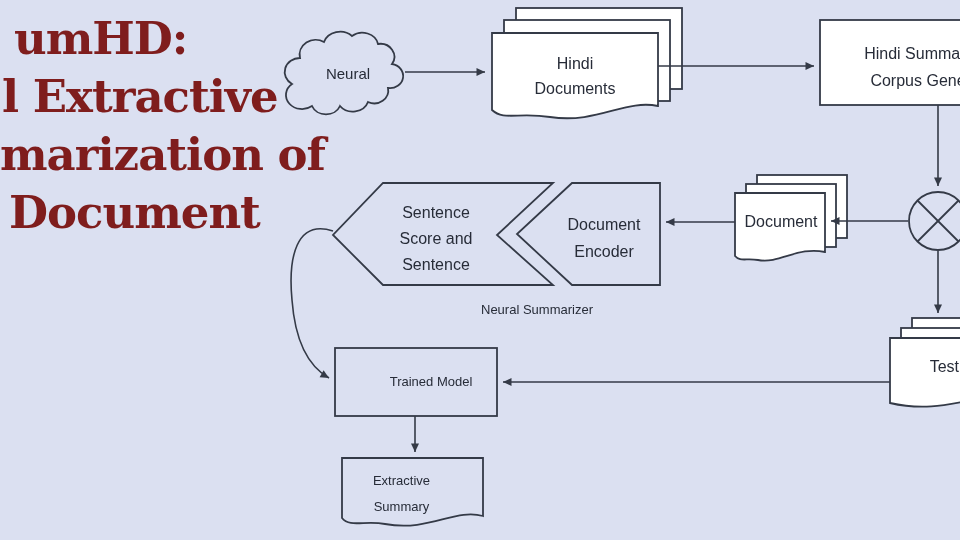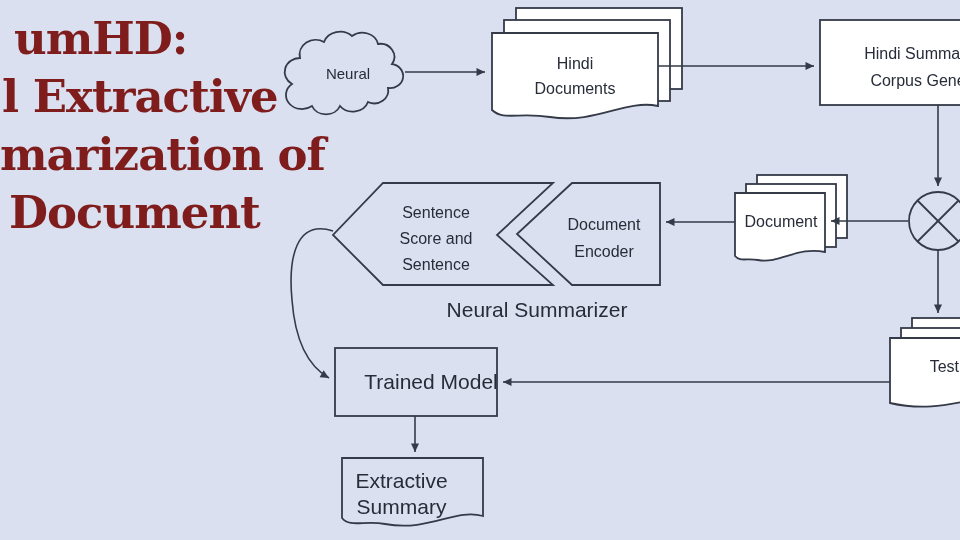--- a/index.html
+++ b/index.html
@@ -9,21 +9,21 @@
     font-family:"Liberation Sans", sans-serif;
     color:#272c38;
   }
   #diagram-svg{position:absolute;left:0;top:0;}
   .label{
     position:absolute;text-align:center;
     color:#272c38;
   }
   .label div{white-space:nowrap;}
   .fs16{font-size:16px;line-height:26px;}
-  .fs17{font-size:21px;line-height:26px;}
+  .fs17{font-size:13px;line-height:26px;}
   
   .deck-title{
     position:absolute;left:0;top:10px;
     font-family:"DejaVu Serif", serif;
     font-weight:700;
     font-size:45px;line-height:58px;
     color:#7f1d1d;letter-spacing:-1px;
     white-space:nowrap;
   }
   .deck-title .t0{padding-left:14px;}

